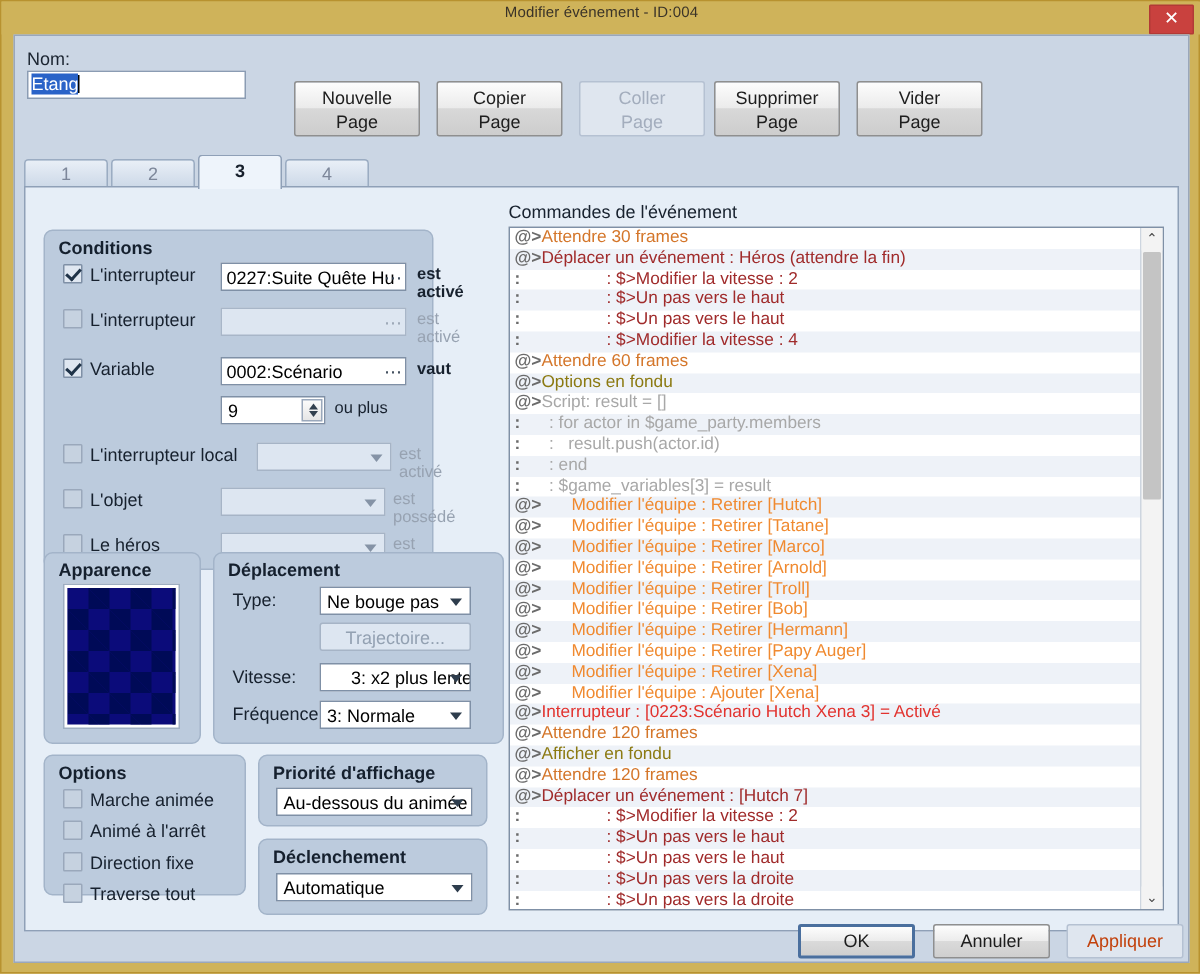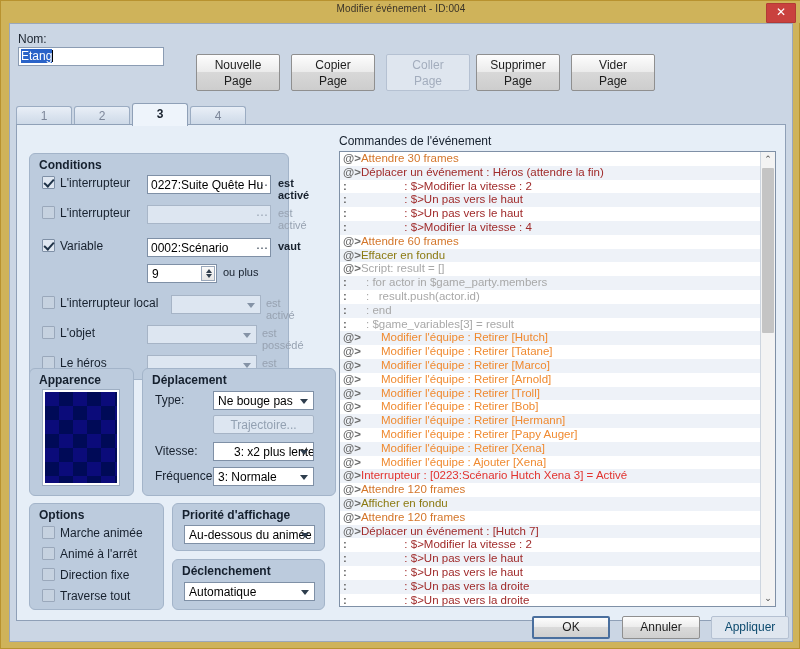--- a/index.html
+++ b/index.html
@@ -163,21 +163,21 @@
       linear-gradient(45deg,#000a57 25%,transparent 25%,transparent 75%,#000a57 75%);
     background-size:28px 28px;
     background-position:0 0,14px 14px;
   }
 
   
   #grp-depl{left:125px;top:243px;width:194px;height:128px;}
   .dlabel{position:absolute;font-size:12px;color:#17212e;}
 
   
-  #grp-options{left:12px;top:378px;width:135px;height:107px;}
+  #grp-options{left:12px;top:378px;width:135px;height:94px;}
   .opt-row{position:absolute;left:12px;height:19px;cursor:pointer;}
 
   
   #grp-prio{left:155px;top:378px;width:153px;height:48px;}
   
   #grp-decl{left:155px;top:434px;width:153px;height:51px;}
 
   
   #cmd-label{position:absolute;left:322px;top:9px;font-size:12px;color:#17212e;}
   #cmd-box{
@@ -221,21 +221,21 @@
   .footbtn{
     position:absolute;top:615px;width:78px;height:23px;
     background:linear-gradient(#fdfdfd 0%,#ececec 48%,#dadada 50%,#cfcfcf 100%);
     border:1px solid #8f8f8f;border-radius:2px;
     font-size:12px;color:#1d1d1d;text-align:center;line-height:21px;
     cursor:pointer;box-sizing:border-box;
     font-family:"Liberation Sans",sans-serif;
   }
   .footbtn.focus{border:2px solid #4a6f9e;line-height:19px;}
   .footbtn.disabled{
-    background:#dfe6ef;border:1px solid #b5c1d2;color:#0c4a6e;cursor:default;
+    background:#dfe6ef;border:1px solid #b5c1d2;color:#c2410c;cursor:default;
   }
 </style>
 </head>
 <body>
 
 <div id="window">
 
   <div id="titlebar">
     <div id="title-text">Modifier événement - ID:004</div>
     <div id="close-btn">✕</div>
@@ -391,21 +391,21 @@
       <div id="cmd-label">Commandes de l'événement</div>
       <div id="cmd-box">
         <div id="cmd-list">
             <div class="crow"><span class="at">@&gt;</span><span class="c-wait">Attendre 30 frames</span></div>
             <div class="crow alt"><span class="at">@&gt;</span><span class="c-move">Déplacer un événement : Héros (attendre la fin)</span></div>
             <div class="crow"><span class="at">:</span><span class="c-move">                  : $&gt;Modifier la vitesse : 2</span></div>
             <div class="crow alt"><span class="at">:</span><span class="c-move">                  : $&gt;Un pas vers le haut</span></div>
             <div class="crow"><span class="at">:</span><span class="c-move">                  : $&gt;Un pas vers le haut</span></div>
             <div class="crow alt"><span class="at">:</span><span class="c-move">                  : $&gt;Modifier la vitesse : 4</span></div>
             <div class="crow"><span class="at">@&gt;</span><span class="c-wait">Attendre 60 frames</span></div>
-            <div class="crow alt"><span class="at">@&gt;</span><span class="c-fade">Effacer en fondu</span></div>
+            <div class="crow alt"><span class="at">@&gt;</span><span class="c-fade">Options en fondu</span></div>
             <div class="crow"><span class="at">@&gt;</span><span class="c-script">Script: result = []</span></div>
             <div class="crow alt"><span class="at">:</span><span class="c-script">      : for actor in $game_party.members</span></div>
             <div class="crow"><span class="at">:</span><span class="c-script">      :   result.push(actor.id)</span></div>
             <div class="crow alt"><span class="at">:</span><span class="c-script">      : end</span></div>
             <div class="crow"><span class="at">:</span><span class="c-script">      : $game_variables[3] = result</span></div>
             <div class="crow alt"><span class="at">@&gt;</span><span class="c-party">Modifier l'équipe : Retirer [Hutch]</span></div>
             <div class="crow"><span class="at">@&gt;</span><span class="c-party">Modifier l'équipe : Retirer [Tatane]</span></div>
             <div class="crow alt"><span class="at">@&gt;</span><span class="c-party">Modifier l'équipe : Retirer [Marco]</span></div>
             <div class="crow"><span class="at">@&gt;</span><span class="c-party">Modifier l'équipe : Retirer [Arnold]</span></div>
             <div class="crow alt"><span class="at">@&gt;</span><span class="c-party">Modifier l'équipe : Retirer [Troll]</span></div>

